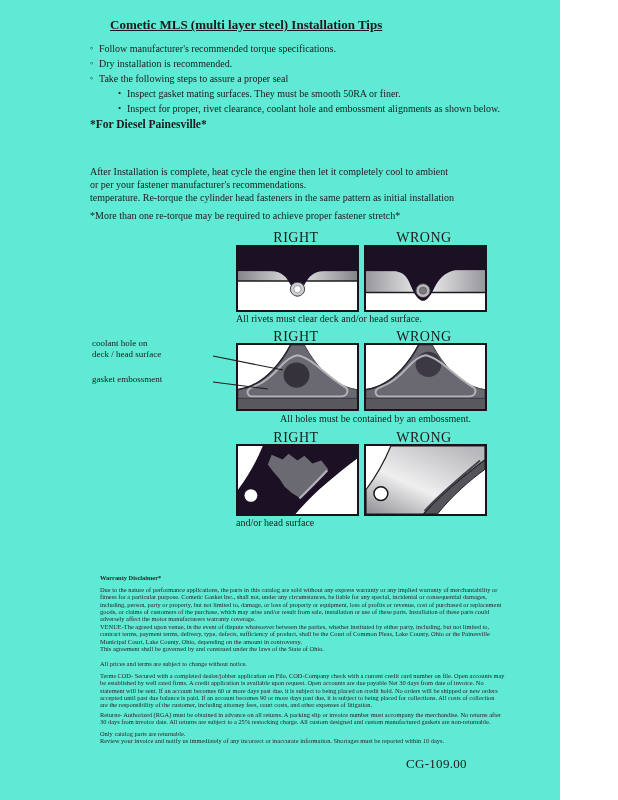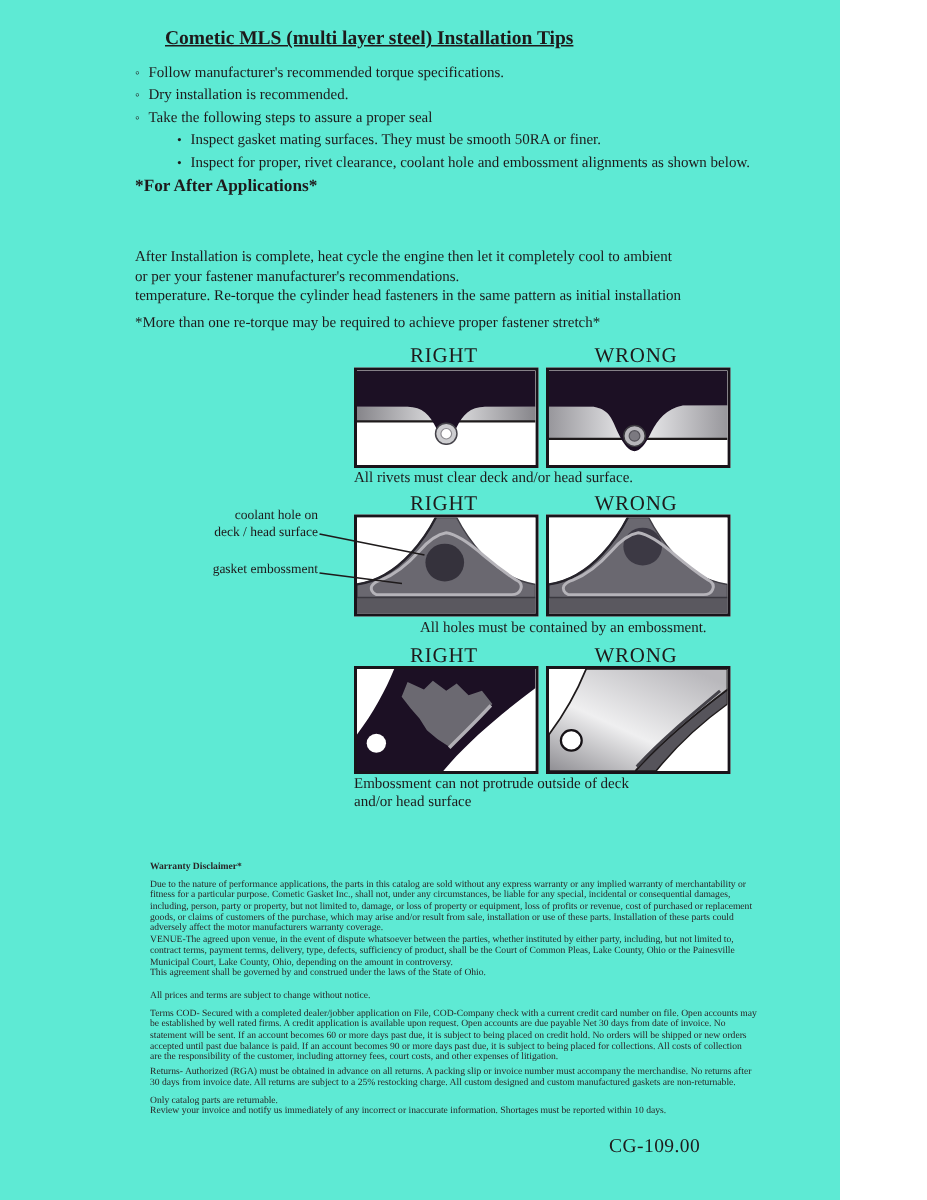--- a/index.html
+++ b/index.html
@@ -10,21 +10,21 @@
   .bullets{left:90px;top:41px;font-size:10px;line-height:15px;width:470px;}
   .brow{display:flex;}
   .bdot{width:9px;font-size:9px;flex:0 0 9px;}
   .sub{margin-left:28px;}
   .h2{left:90px;top:118px;font-size:11.5px;font-weight:700;}
   .par{left:90px;font-size:10px;line-height:13px;width:470px;}
   .fig-label{font-size:14px;width:120px;text-align:center;letter-spacing:.5px;}
   .fig-box{width:119px;border:2px solid #19141a;background:#fff;}
   .fig-box svg{display:block;width:100%;height:100%;}
   .fig-caption{font-size:10px;line-height:12px;}
-  .callout{font-size:9px;line-height:10.5px;width:120px;text-align:right;}
+  .callout{font-size:9px;line-height:10.5px;width:120px;}
   .small{left:100px;font-size:6.4px;line-height:7.3px;width:436px;color:#2a2526;}
   .small-h{font-weight:700;}
   .foot{left:386px;top:756px;font-size:13px;letter-spacing:.3px;margin-left:20px;}
 </style>
 </head>
 <body>
 
 <div id="page">
 
   <div class="abs t-title">Cometic MLS (multi layer steel) Installation Tips</div>
@@ -45,21 +45,21 @@
     <div class="brow sub">
       <span class="bdot">•</span>
       <span>Inspect gasket mating surfaces.  They must be smooth 50RA or finer.</span>
     </div>
     <div class="brow sub">
       <span class="bdot">•</span>
       <span>Inspect for proper, rivet clearance, coolant hole and embossment alignments as shown below.</span>
     </div>
   </div>
 
-  <div class="abs h2">*For After Applications*</div>
+  <div class="abs h2">*For Diesel Painesville*</div>
   <div class="abs par" style="top:133px;">
   </div>
   <div class="abs par" style="top:165px;">
     <div>After Installation is complete, heat cycle the engine then let it completely cool to ambient</div>
     <div>or per your fastener manufacturer's recommendations.</div>
     <div>temperature. Re-torque the cylinder head fasteners in the same pattern as initial installation</div>
   </div>
   <div class="abs par" style="top:209px;">*More than one re-torque may be required to achieve proper fastener stretch*</div>
 
   <div class="abs fig-label" style="left:236px;top:230px;">RIGHT</div>
@@ -175,21 +175,20 @@
       </defs>
       <rect width="120" height="70" fill="#ffffff"></rect>
       <path d="M120,14 C98,31 76,49 58,70 L72,70 C87,51 105,35 120,24 Z" fill="#56545b" stroke="#1e1a1b" stroke-width="1"></path>
       <path d="M25,0 L120,0 L120,14 C98,31 76,49 58,70 L0,70 L0,45 C11,30 19,15 25,0 Z" fill="url(#gM)" stroke="#1e1a1b" stroke-width="1.2"></path>
       <path d="M115,15 C94,33 74,50 59,67" fill="none" stroke="#45434a" stroke-width="2"></path>
       <circle cx="15" cy="49" r="7" fill="#ffffff" stroke="#161216" stroke-width="1.5"></circle>
     </svg>
   </div>
 
   <div class="abs fig-caption" style="left:236px;top:517px;">
-    <div>Embossment can not protrude outside of deck</div>
     <div>and/or head surface</div>
   </div>
 
   <div class="abs small small-h" style="top:574px;">Warranty Disclaimer*</div>
 
   <div class="abs small" style="top:586px;">
     <div>Due to the nature of performance applications, the parts in this catalog are sold without any express warranty or any implied warranty of merchantability or</div>
     <div>fitness for a particular purpose.  Cometic Gasket Inc., shall not, under any circumstances, be liable for any special, incidental or consequential damages,</div>
     <div>including, person, party or property, but not limited to, damage, or loss of property or equipment, loss of profits or revenue, cost of purchased or replacement</div>
     <div>goods, or claims of customers of the purchase, which may arise and/or result from sale, installation or use of these parts.  Installation of these parts could</div>

